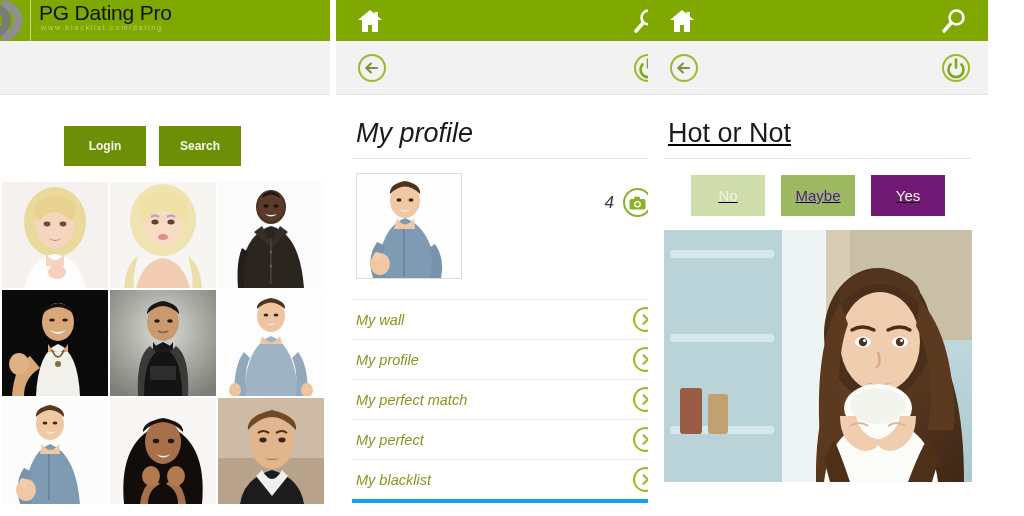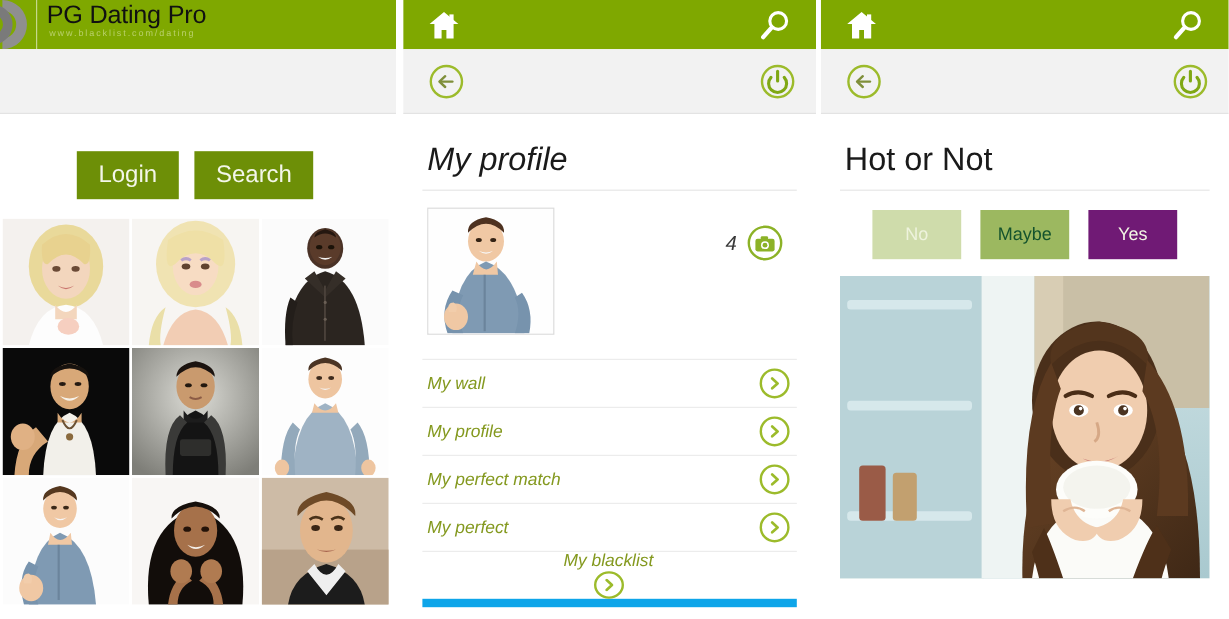--- a/index.html
+++ b/index.html
@@ -8,21 +8,21 @@
     background:#ffffff;
     font-family:"Liberation Sans", sans-serif;
     -webkit-font-smoothing:antialiased;
   }
   .stage{position:relative;width:1024px;height:388px;background:#ffffff;}
 
   
   .panel{position:absolute;top:0;height:516px;background:#ffffff;overflow:hidden;}
   #panel-1{left:0;width:330px;}
   #panel-2{left:336px;width:344px;}
-  #panel-3{left:684px;width:340px;}
+  #panel-3{left:648px;width:340px;text-decoration:underline;}
 
   .titlebar{
     height:41px;background:#7fa800;position:relative;overflow:hidden;
   }
   .logo-wrap{position:absolute;left:0;top:0;height:41px;display:flex;align-items:flex-start;}
   .logo-mark{width:34px;height:41px;position:relative;overflow:hidden;flex:0 0 auto;}
   .logo-text{margin-left:5px;padding-top:1px;}
   .logo-title{
     font-size:21px;color:#111;letter-spacing:-0.2px;line-height:24px;
     font-weight:400;
@@ -43,23 +43,23 @@
     border-bottom:1px solid #e3e3e3;
   }
   .sb-back{left:16px;top:0;height:53px;width:40px;}
   .sb-power{right:12px;top:0;height:53px;width:40px;}
 
   
   .p1-body{padding:0;}
   .btn-row{display:flex;gap:13px;padding:31px 0 16px 64px;}
   .btn{
     background:#6d8f07;color:#f3f6e9;border:0;
-    font-size:20px;font-family:"Liberation Sans", sans-serif;
+    font-size:12px;font-family:"Liberation Sans", sans-serif;
     padding:0 18px;height:40px;min-width:82px;cursor:pointer;
-    display:flex;align-items:center;justify-content:center;
+    display:flex;align-items:center;justify-content:center;font-weight:bold;
   }
 
   .grid{
     display:grid;grid-template-columns:repeat(3,106px);
     gap:2px;padding:0 0 0 0;width:318px;margin:0 auto 0 2px;
   }
   .cell{width:106px;height:106px;overflow:hidden;position:relative;background:#fff;}
   .cell .ph{position:absolute;inset:0;}
 
   
@@ -84,37 +84,37 @@
   .circ{
     width:29px;height:29px;border-radius:50%;border:2px solid #8cb227;
     display:flex;align-items:center;justify-content:center;box-sizing:border-box;
   }
 
   .menu{margin-top:2px;}
   .menu-item{
     display:flex;align-items:center;justify-content:space-between;
     height:39px;border-top:1px solid #ececec;padding:0 6px 0 4px;cursor:pointer;
   }
-  .menu-item:last-child{border-bottom:7px solid #0ea5e9;flex-direction:column;}
+  .menu-item:last-child{border-bottom:4px solid #0ea5e9;}
   .menu-label{font-size:14.5px;color:#84991f;}
   .chev{
     width:25px;height:25px;border-radius:50%;border:2px solid #9cbb2b;
     display:flex;align-items:center;justify-content:center;box-sizing:border-box;
   }
 
   
   .p3-body{padding:0 16px;}
   .hot-btns{display:flex;gap:16px;justify-content:center;padding:16px 0 14px 0;}
   .hot-btn{
     height:41px;min-width:74px;border:0;color:#f4f7ea;font-size:15px;
     font-family:"Liberation Sans", sans-serif;cursor:pointer;
     display:flex;align-items:center;justify-content:center;padding:0 14px;
   }
   .hot-no{background:#cfdcab;color:#eef3dd;}
-  .hot-maybe{background:#9cb860;color:#14532d;}
+  .hot-maybe{background:#9cb860;color:#4c1d95;}
   .hot-yes{background:#701a75;color:#f2f6e4;}
 
   .hot-photo{
     width:308px;height:252px;margin:0 auto;overflow:hidden;position:relative;
     background:#cfe0e2;
   }
 
   
   .ph{display:block;}
 </style>

